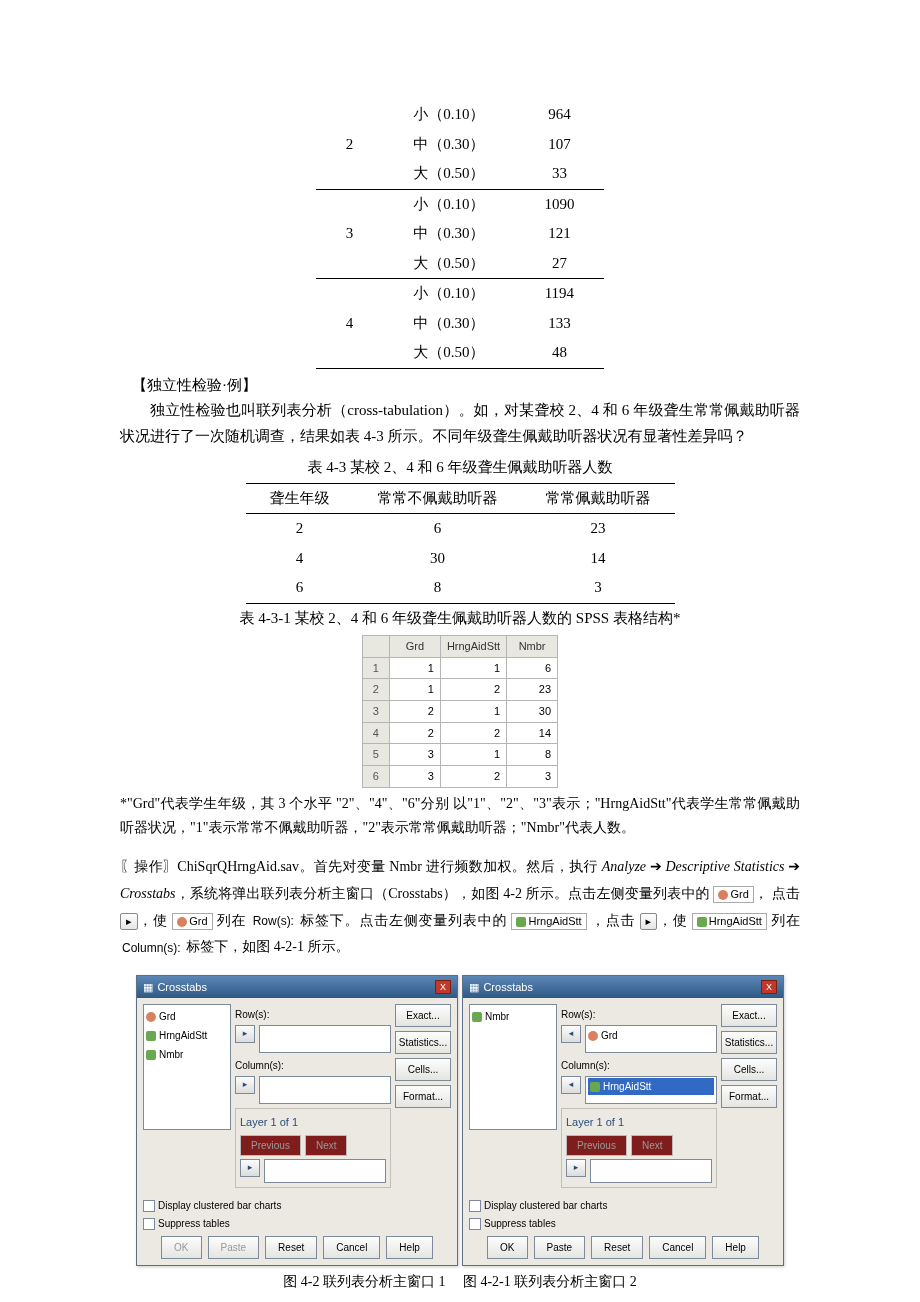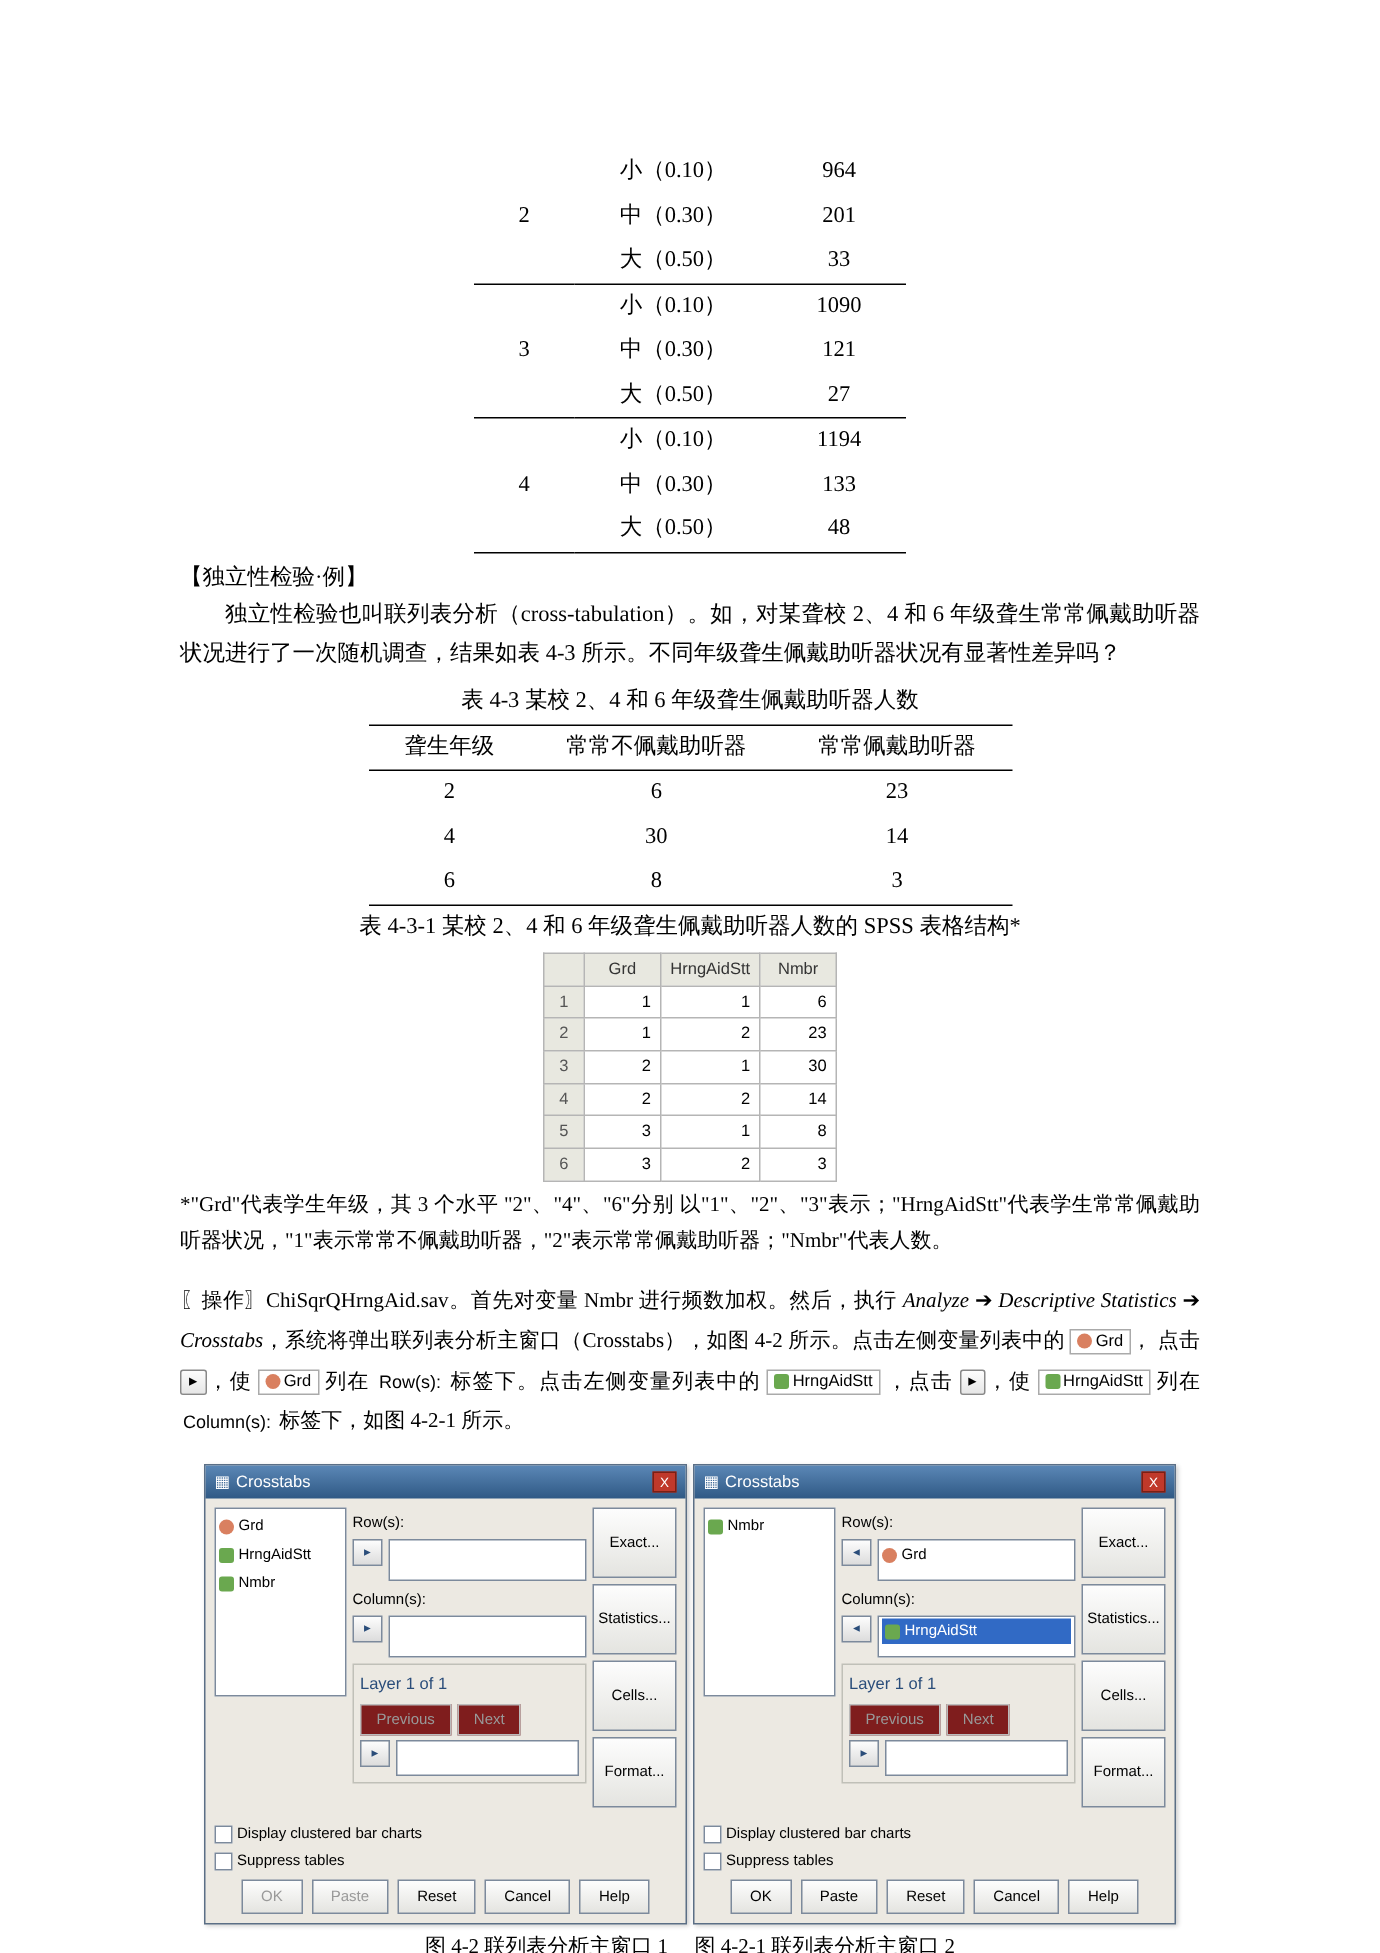--- a/index.html
+++ b/index.html
@@ -20,21 +20,21 @@
   }
   .data-table td {
     padding: 2px 20px;
     text-align: center;
   }
   .top-table td { padding: 2px 30px; }
   .top-table .group-cell { vertical-align: middle; }
   .top-table .rule-top td { border-top: 1px solid #000; }
   .top-table .rule-bottom td { border-bottom: 1px solid #000; }
 
-  .section-heading { margin: 4px 0 0 0; }
+  .section-heading { margin: 4px 0 0 12px; }
   .para { text-indent: 2em; margin: 0; text-align: justify; }
 
   .tbl43-caption { text-align: center; margin-top: 6px; }
   .tbl43 {
     border-collapse: collapse;
     margin: 2px auto 2px auto;
     font-size: 15px;
   }
   .tbl43 th, .tbl43 td { padding: 2px 24px; text-align: center; font-weight: normal; }
   .tbl43 thead tr { border-top: 1.5px solid #000; border-bottom: 1px solid #000; }
@@ -207,21 +207,21 @@
   }
   .side-btns {
     width: 56px;
     display: flex;
     flex-direction: column;
     gap: 4px;
   }
   .side-btns .sbtn {
     border: 1px solid #7c8a9c;
     background: linear-gradient(#fdfdfd,#e4e4e0);
-    padding: 14px 2px;
+    padding: 2px 2px;
     text-align: center;
     font-size: 10px;
   }
   .dialog-bottom {
     padding: 2px 6px 6px 6px;
   }
   .chk-line { display: flex; align-items: center; gap: 3px; font-size: 10px; margin: 1px 0; }
   .chk-box {
     width: 10px; height: 10px;
     border: 1px solid #7c8a9c;
@@ -254,21 +254,21 @@
 <table class="data-table top-table">
   <tbody>
     <tr>
         <td></td>
         <td>小（0.10）</td>
         <td>964</td>
       </tr>
     <tr>
         <td class="group-cell">2</td>
         <td>中（0.30）</td>
-        <td>201</td>
+        <td>107</td>
       </tr>
     <tr>
         <td></td>
         <td>大（0.50）</td>
         <td>33</td>
       </tr>
     <tr class="rule-top">
         <td></td>
         <td>小（0.10）</td>
         <td>1090</td>

